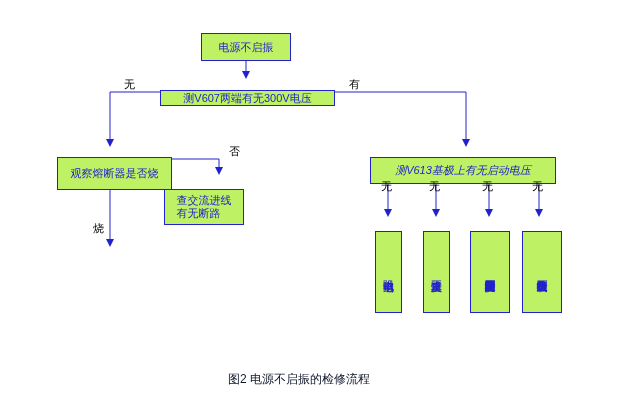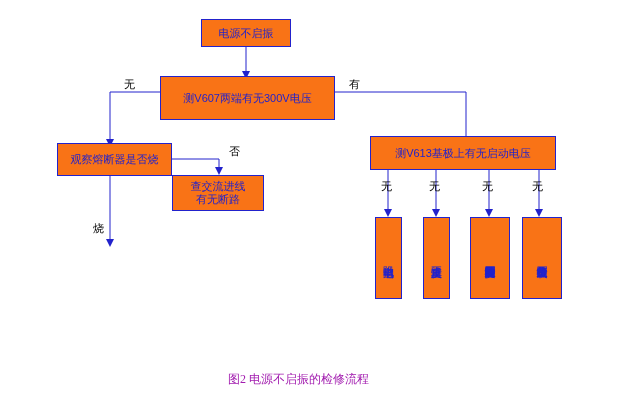--- a/index.html
+++ b/index.html
@@ -17,53 +17,54 @@
   #canvas {
     position: absolute;
     left: 0; top: 0;
     width: 622px;
     height: 401px;
   }
   .box {
     position: absolute;
     box-sizing: border-box;
     border: 1px solid #2222cc;
-    background: #f97316;
+    background: #bef264;
     color: #2222cc;
     font-size: 11px;
     line-height: 13px;
-    text-align: center;
+    text-align: left;
     display: flex;
     align-items: center;
     justify-content: center;
     padding: 1px 2px;
     white-space: pre-line;
     letter-spacing: 0px;
+    margin-top: 14px;
   }
   .vbox {
     writing-mode: vertical-rl;
     text-orientation: upright;
     line-height: 12px;
     letter-spacing: 0px;
     padding: 2px 1px;
   }
   .label {
     position: absolute;
     color: #000000;
     font-size: 11px;
     line-height: 12px;
     white-space: nowrap;
   }
   .caption {
     position: absolute;
-    color: #a21caf;
+    color: #0f172a;
     font-size: 12px;
     line-height: 14px;
     white-space: nowrap;
-    font-family: Liberation Serif, serif;
+    font-family: Liberation Sans, sans-serif;
   }
   svg.lines {
     position: absolute;
     left: 0; top: 0;
     width: 622px;
     height: 401px;
     pointer-events: none;
   }
   .lines path, .lines line {
     stroke: #2222cc;
@@ -103,34 +104,34 @@
     <path d="M 489 170 L 489 210"></path>
     <polygon points="489,217 485,209 493,209"></polygon>
     <path d="M 539 170 L 539 210"></path>
     <polygon points="539,217 535,209 543,209"></polygon>
   </svg>
 
   <div class="box" style="left:201px; top:19px; width:90px; height:28px;">
     <span>电源不启振</span>
   </div>
 
-  <div class="box" style="left:160px; top:76px; width:175px; height:44px;">
+  <div class="box" style="left:160px; top:76px; width:175px; height:16px;">
     <span>测V607两端有无300V电压</span>
   </div>
 
   <div class="box" style="left:57px; top:143px; width:115px; height:33px;">
     <span>观察熔断器是否烧</span>
   </div>
 
-  <div class="box" style="left:172px; top:175px; width:92px; height:36px;">
+  <div class="box" style="left:164px; top:175px; width:80px; height:36px;">
     <span>查交流进线
 有无断路</span>
   </div>
 
-  <div class="box" style="left:370px; top:136px; width:186px; height:34px;">
+  <div class="box" style="left:370px; top:143px; width:186px; height:27px;font-style:italic;">
     <span>测V613基极上有无启动电压</span>
   </div>
 
   <div class="box vbox" style="left:375px; top:217px; width:27px; height:82px;">
     <span>查启动电阻</span>
   </div>
 
   <div class="box vbox" style="left:423px; top:217px; width:27px; height:82px;">
     <span>查正反馈支路</span>
   </div>

